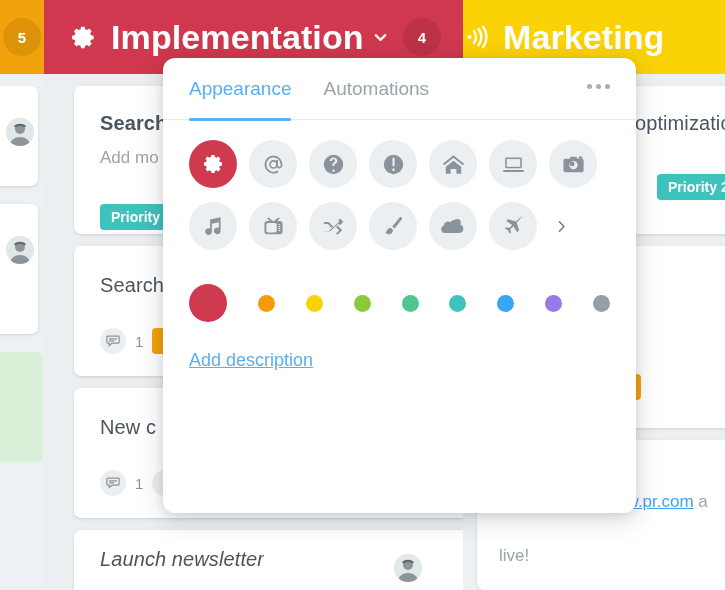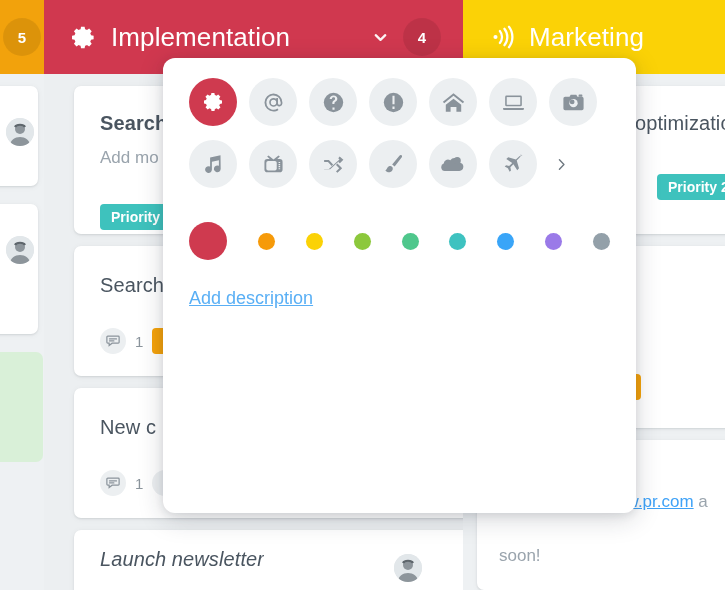--- a/index.html
+++ b/index.html
@@ -27,32 +27,32 @@
   .col-header {
     height: 74px;
     display: flex;
     align-items: center;
     color: #ffffff;
     overflow: hidden;
     position: relative;
   }
   .col-header.partial-left { width: 44px; justify-content: center; }
   .col-header.main { width: 419px; padding-left: 26px; }
-  .col-header.right { width: 262px; padding-left: 26px; }
+  .col-header.right { width: 262px; }
 
   .hdr-icon {
     display: inline-flex;
     align-items: center;
     justify-content: center;
     margin-right: 14px;
     flex: 0 0 auto;
   }
   .hdr-title {
-    font-size: 26px;
-    font-weight: 400;
+    font-size: 34px;
+    font-weight: 700;
     letter-spacing: .1px;
     white-space: nowrap;
   }
   .hdr-count-pill {
     width: 38px; height: 38px;
     border-radius: 50%;
     background: rgba(0,0,0,0.09);
     display: flex; align-items: center; justify-content: center;
     font-size: 15px; font-weight: 600;
     flex: 0 0 auto;
@@ -361,21 +361,21 @@
         <div class="card-title" style="position:absolute; left:22px; top:22px;">posts on s</div>
         <div class="card-desc" style="position:absolute; left:22px; top:62px;">er, Google-</div>
         <div class="card-desc" style="position:absolute; left:22px; top:89px;">ard,</div>
         <span class="badge orange" style="position:absolute; left:134px; top:128px;">1</span>
       </div>
 
       <div class="card" style="left:14px; top:366px; width:300px; height:150px;">
         <div class="card-desc" style="position:absolute; left:22px; top:48px;">
           <span>Distribute via </span><span class="link">www.pr.com</span><span> a</span>
         </div>
-        <div class="card-desc" style="position:absolute; left:22px; top:102px;">soon!</div>
+        <div class="card-desc" style="position:absolute; left:22px; top:102px;">live!</div>
       </div>
     </div>
   </div>
 
   <div class="board-header">
 
     <div class="col-header partial-left" style="background:#f2a20c;">
       <span class="hdr-count-pill">5</span>
     </div>
 
@@ -403,20 +403,33 @@
           <path d="M14.2 4.4a12 12 0 0 1 0 15.2" fill="none" stroke="#ffffff" stroke-width="2.1" stroke-linecap="round"></path>
           <path d="M18.4 2.6a15.4 15.4 0 0 1 0 18.8" fill="none" stroke="#ffffff" stroke-width="2.1" stroke-linecap="round"></path>
         </svg>
       </span>
       <span class="hdr-title">Marketing</span>
     </div>
   </div>
 
   <div class="popover">
 
+    <div class="pop-tabs">
+      <div class="pop-tab active">
+        <span>Appearance</span>
+      </div>
+      <div class="pop-tab">
+        <span>Automations</span>
+      </div>
+      <div class="pop-more">
+        <i></i>
+          <i></i>
+          <i></i>
+      </div>
+    </div>
 
     <div class="icon-grid">
 
       <div class="icon-row">
         <div class="icon-bubble selected">
           <svg viewBox="0 0 24 24" width="24" height="24" aria-hidden="true">
             <path d="M12 8.4a3.6 3.6 0 1 0 0 7.2 3.6 3.6 0 0 0 0-7.2zm0 5.3a1.7 1.7 0 1 1 0-3.4 1.7 1.7 0 0 1 0 3.4z"></path>
             <path d="M21 13.5v-3l-2.2-.4c-.2-.6-.4-1.1-.7-1.6l1.3-1.8-2.2-2.2-1.8 1.3c-.5-.3-1-.5-1.6-.7L13.4 3h-3l-.4 2.1c-.6.2-1.1.4-1.6.7L6.6 4.5 4.4 6.7l1.3 1.8c-.3.5-.5 1-.7 1.6L3 10.5v3l2.1.4c.2.6.4 1.1.7 1.6l-1.3 1.8 2.2 2.2 1.8-1.3c.5.3 1 .5 1.6.7l.4 2.1h3l.4-2.1c.6-.2 1.1-.4 1.6-.7l1.8 1.3 2.2-2.2-1.3-1.8c.3-.5.5-1 .7-1.6l2.1-.4z"></path>
           </svg>
         </div>

